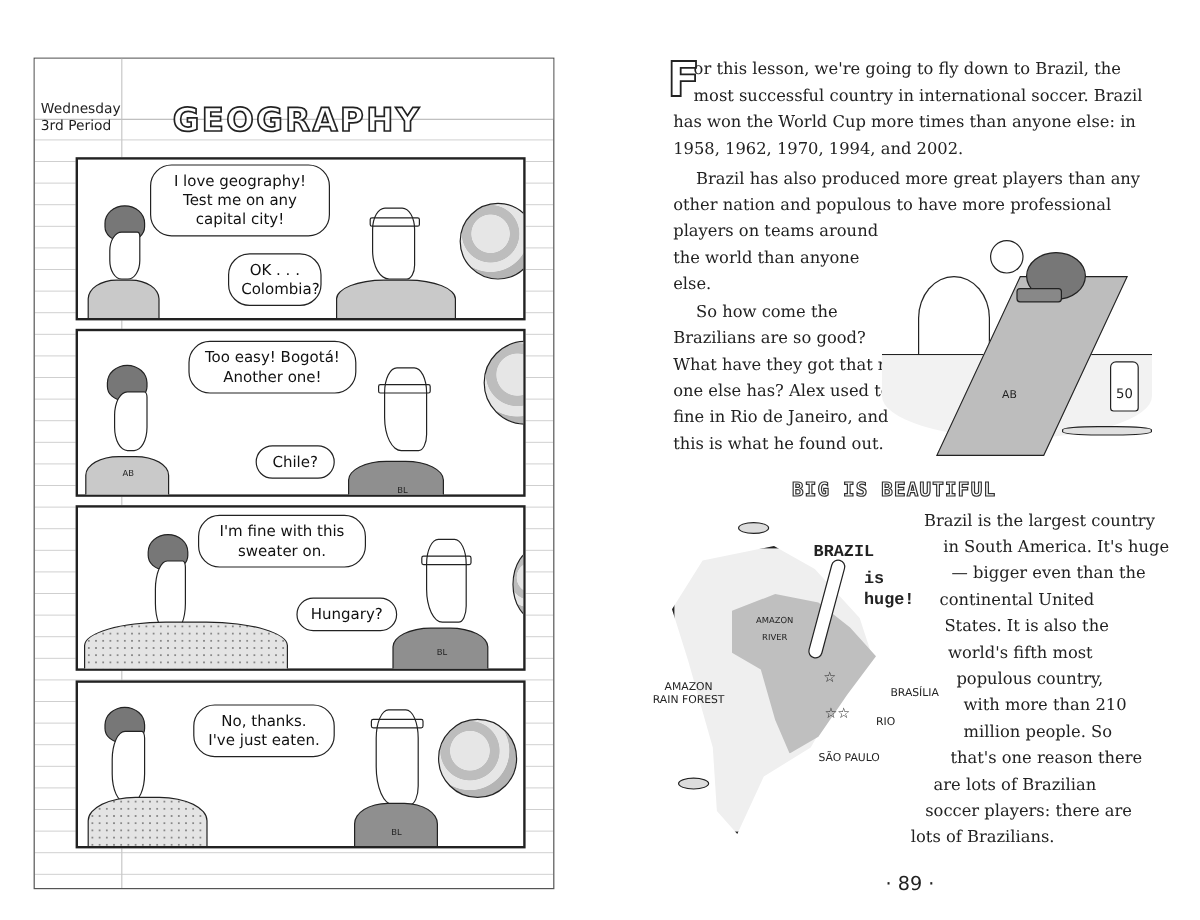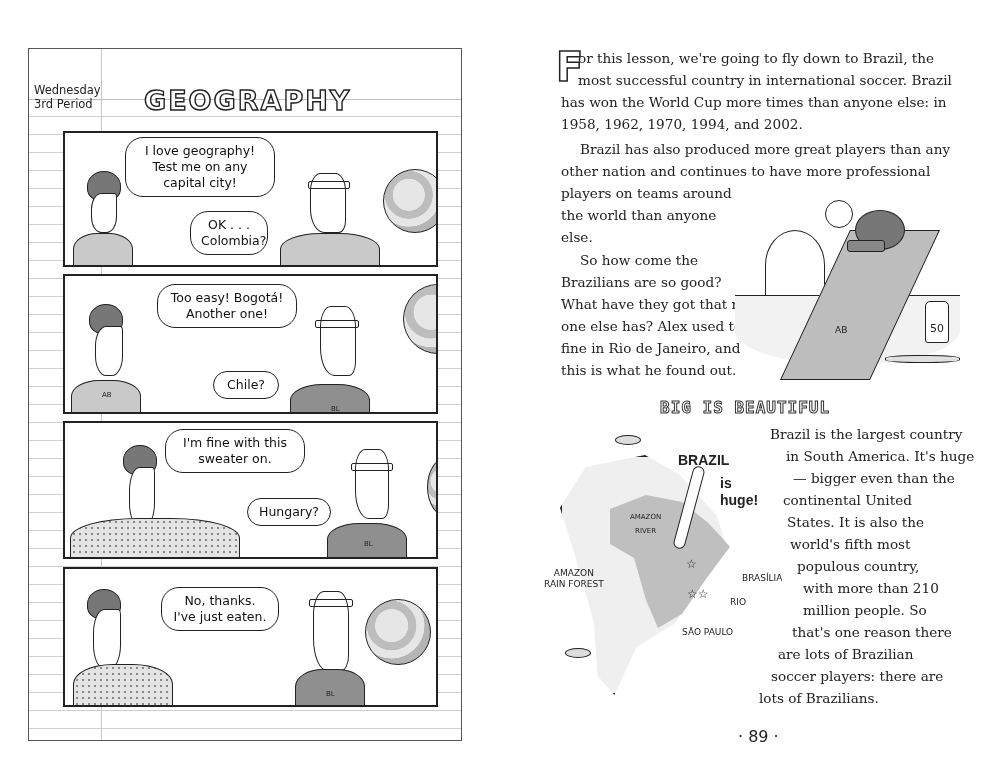--- a/index.html
+++ b/index.html
@@ -93,21 +93,21 @@
   .map { position: absolute; left: 540px; top: 430px; width: 230px; height: 280px; }
   .continent {
     position: absolute; left: 20px; top: 25px; width: 170px; height: 240px; background: #efefef; border: 2px solid #222;
     clip-path: polygon(15% 5%, 50% 0%, 70% 8%, 92% 25%, 98% 38%, 80% 55%, 68% 70%, 45% 80%, 32% 100%, 22% 92%, 20% 70%, 8% 40%, 0% 22%);
   }
   .brazil-shape {
     position: absolute; left: 70px; top: 58px; width: 120px; height: 140px; background: #bfbfbf;
     clip-path: polygon(0% 15%, 30% 5%, 60% 10%, 82% 25%, 100% 42%, 80% 65%, 60% 90%, 40% 100%, 30% 80%, 20% 50%, 0% 40%);
   }
   .map-label { position: absolute; font-family: "DejaVu Sans", sans-serif; font-size: 9px; color: #222; white-space: pre-line; line-height: 11px; text-align: center; }
-  .map-big-label { position: absolute; font-family: Liberation Sans, sans-serif; font-size: 14px; font-weight: bold; color: #222; line-height: 17px; white-space: pre-line; }
+  .map-big-label { position: absolute; font-family: Liberation Mono, monospace; font-size: 14px; font-weight: bold; color: #222; line-height: 17px; white-space: pre-line; }
   .sign {
     position: absolute; left: 120px; top: 225px; width: 78px; height: 48px; background: #fff; border: 2px solid #222;
     font-family: "DejaVu Sans", sans-serif; font-size: 13px; line-height: 17px; text-align: center; padding-top: 5px; white-space: pre-line;
   }
   .fish { position: absolute; width: 26px; height: 10px; background: #ddd; border: 1.5px solid #222; border-radius: 50%; }
   .arrow-big { position: absolute; left: 143px; top: 35px; width: 12px; height: 85px; border: 1.8px solid #222; border-radius: 6px; background: #fff; transform: rotate(15deg); }
   .star { position: absolute; font-size: 12px; color: #222; font-family: "DejaVu Sans", sans-serif; }
 </style>
 </head>
 <body>
@@ -192,21 +192,21 @@
 
 <div class="body-text">
   <div class="line" style="left:578px;top:47px;">or this lesson, we're going to fly down to Brazil, the</div>
   <div class="line" style="left:578px;top:69px;">most successful country in international soccer. Brazil</div>
   <div class="line" style="left:561px;top:91px;">has won the World Cup more times than anyone else: in</div>
   <div class="line" style="left:561px;top:113px;">1958, 1962, 1970, 1994, and 2002.</div>
 </div>
 
 <div class="body-text">
   <div class="line" style="left:580px;top:138px;">Brazil has also produced more great players than any</div>
-  <div class="line" style="left:561px;top:160px;">other nation and continues to have more professional</div>
+  <div class="line" style="left:561px;top:160px;">other nation and populous to have more professional</div>
   <div class="line" style="left:561px;top:182px;">players on teams around</div>
   <div class="line" style="left:561px;top:204px;">the world than anyone</div>
   <div class="line" style="left:561px;top:226px;text-align:center;">else.</div>
 </div>
 
 <div class="body-text">
   <div class="line" style="left:580px;top:249px;">So how come the</div>
   <div class="line" style="left:561px;top:271px;">Brazilians are so good?</div>
   <div class="line" style="left:561px;top:293px;">What have they got that no</div>
   <div class="line" style="left:561px;top:315px;">one else has? Alex used to</div>

